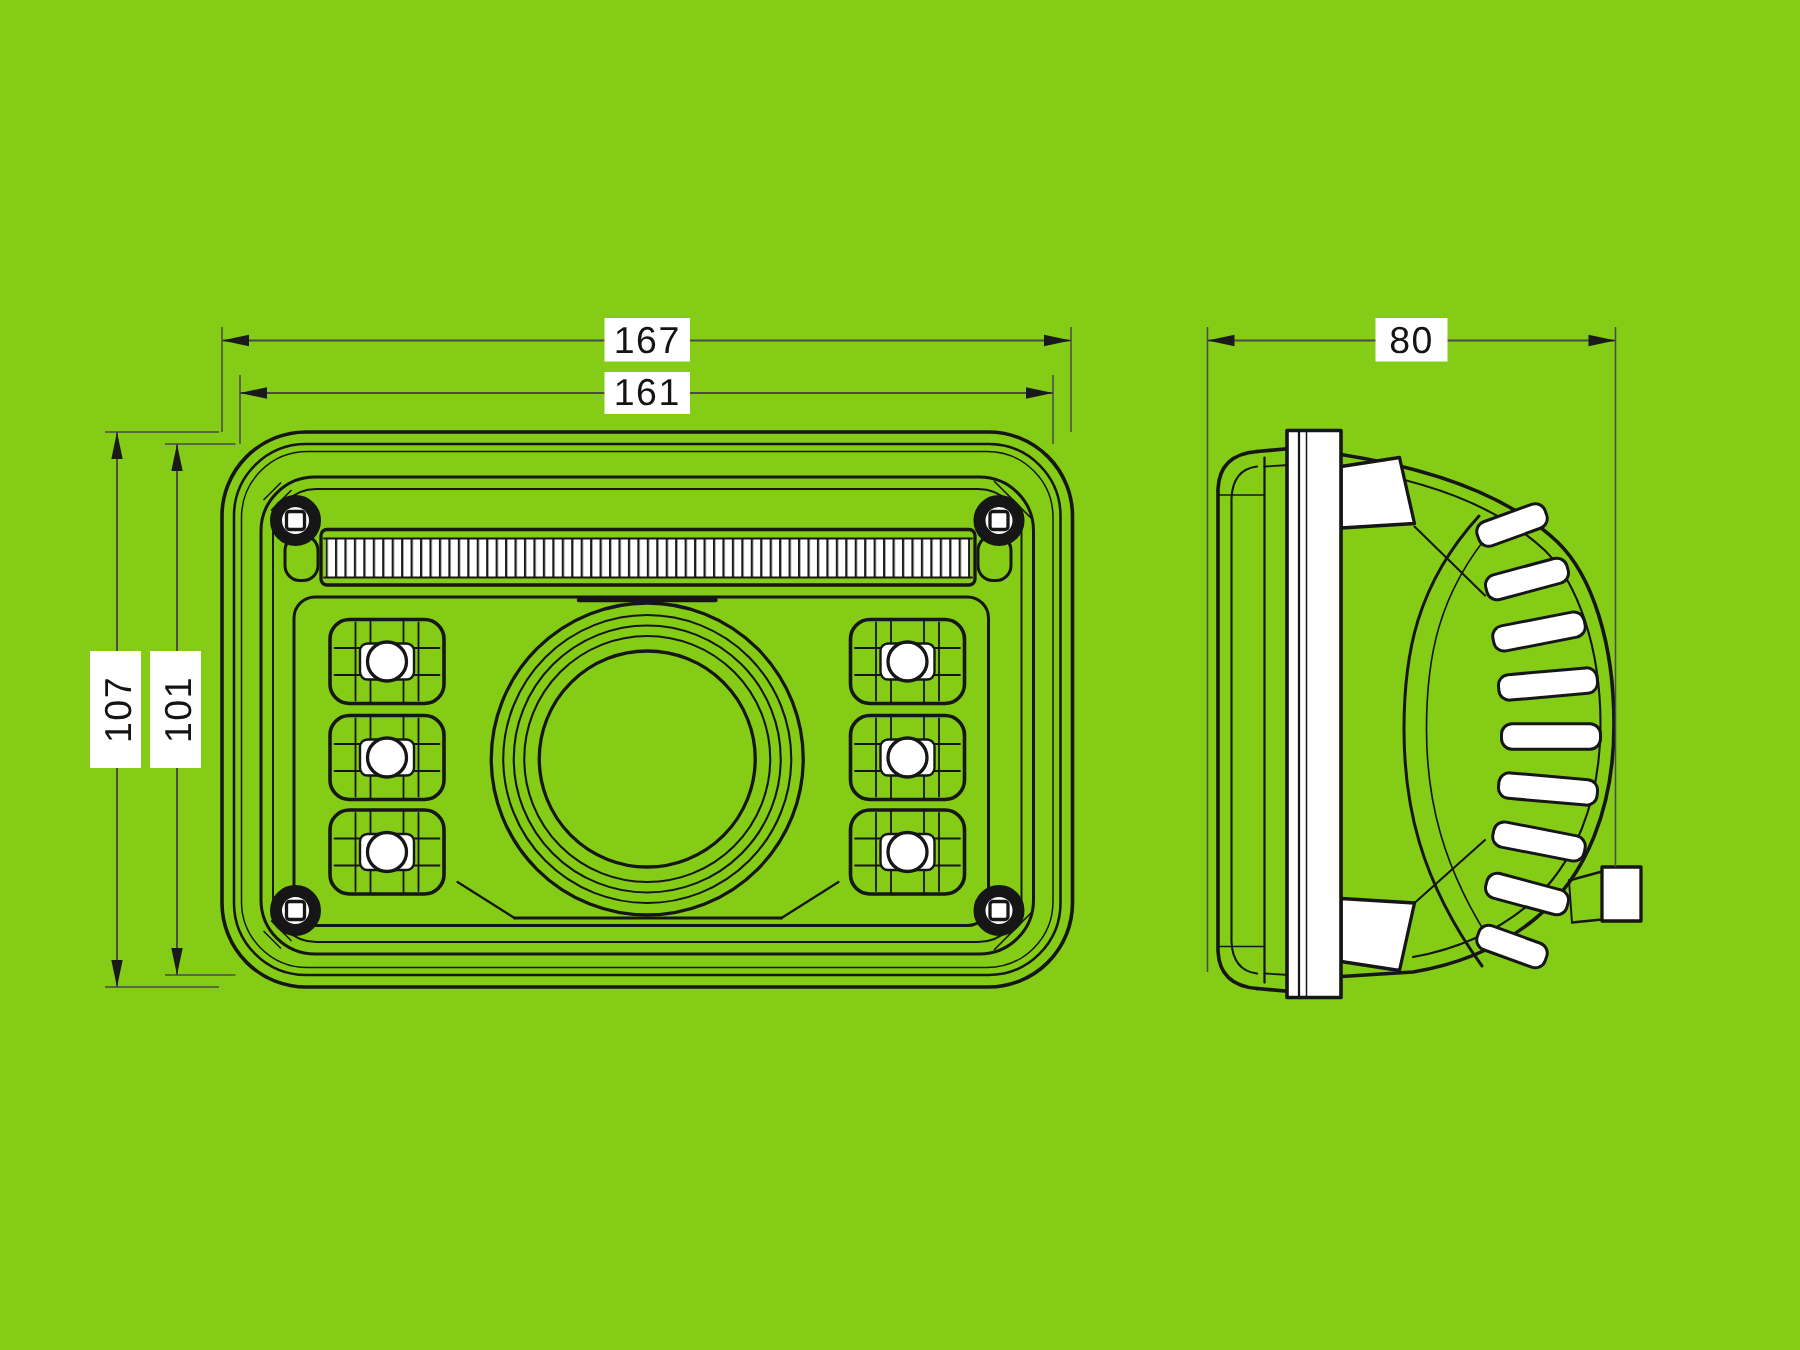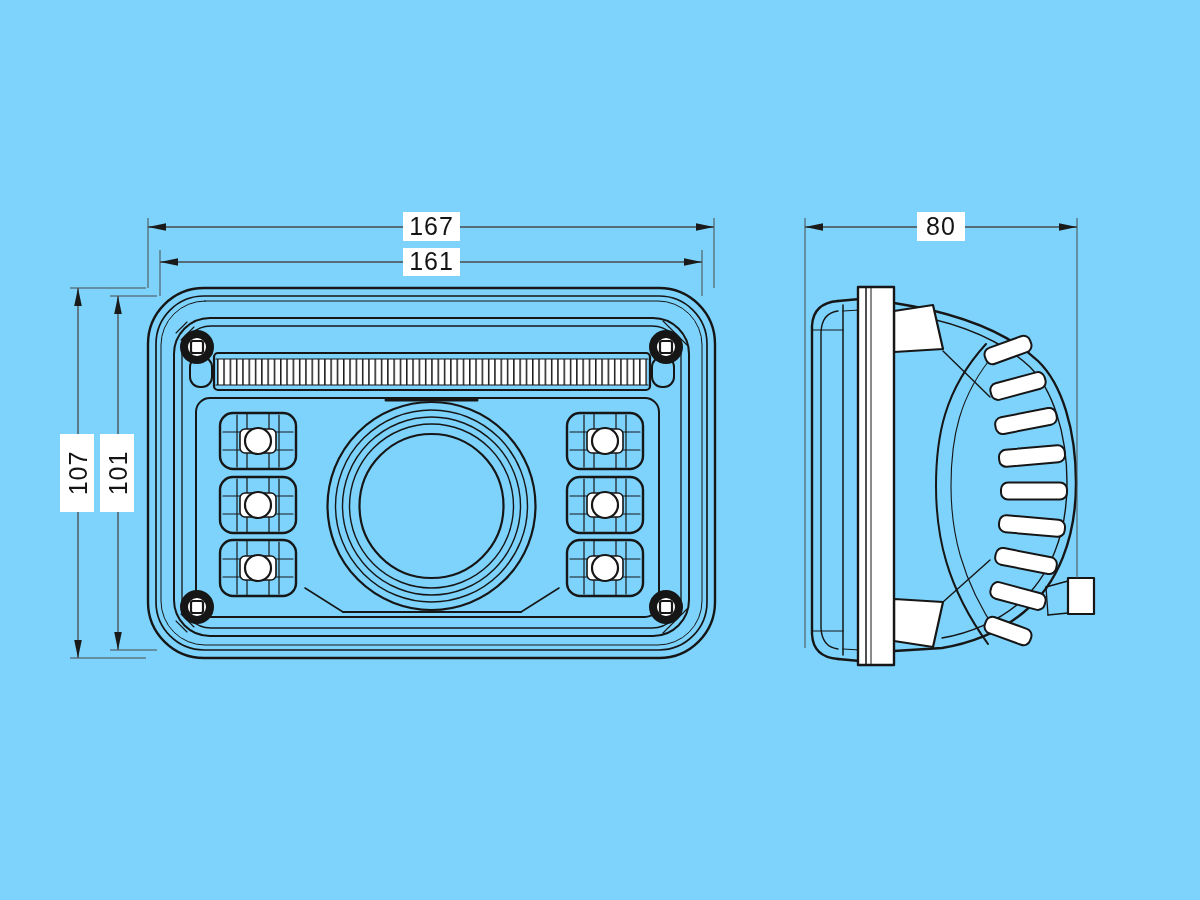--- a/index.html
+++ b/index.html
@@ -1,16 +1,16 @@
 <!DOCTYPE html>
 <html><head>
 <meta charset="utf-8">
 <style>
   html,body{margin:0;padding:0;background:#ffffff;}
-  .canvas{position:relative;width:1200px;height:900px;background:#7dd3fc;overflow:hidden;
+  .canvas{position:relative;width:1200px;height:900px;background:#84cc16;overflow:hidden;
           font-family:"Liberation Sans", sans-serif;}
   svg{display:block;}
   .part{stroke:#161616;fill:none;stroke-linecap:round;stroke-linejoin:round;}
   .partw{stroke:#161616;fill:#ffffff;stroke-linecap:round;stroke-linejoin:round;}
   .dim{stroke:#4a4a4a;fill:none;}
   .arrow{fill:#1a1a1a;stroke:none;}
   .dimtext{fill:#141414;font-size:25px;letter-spacing:1px;text-anchor:middle;
            font-family:"Liberation Sans", sans-serif;}
   .labelbg{fill:#ffffff;stroke:none;}
 </style>

